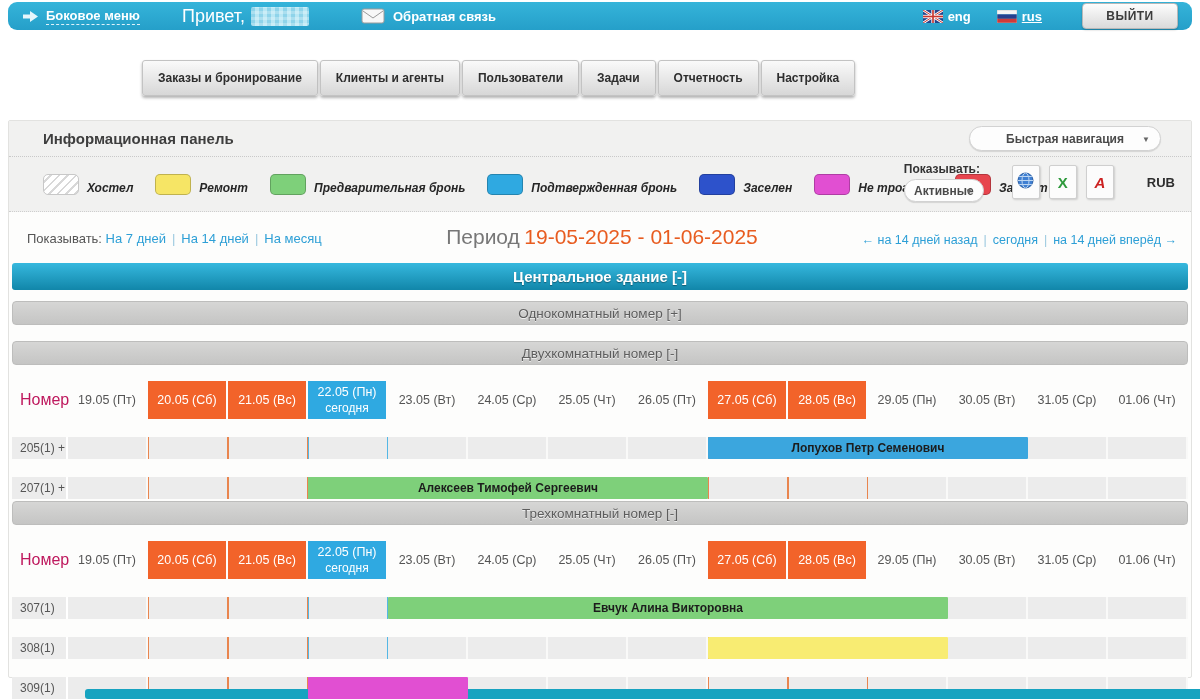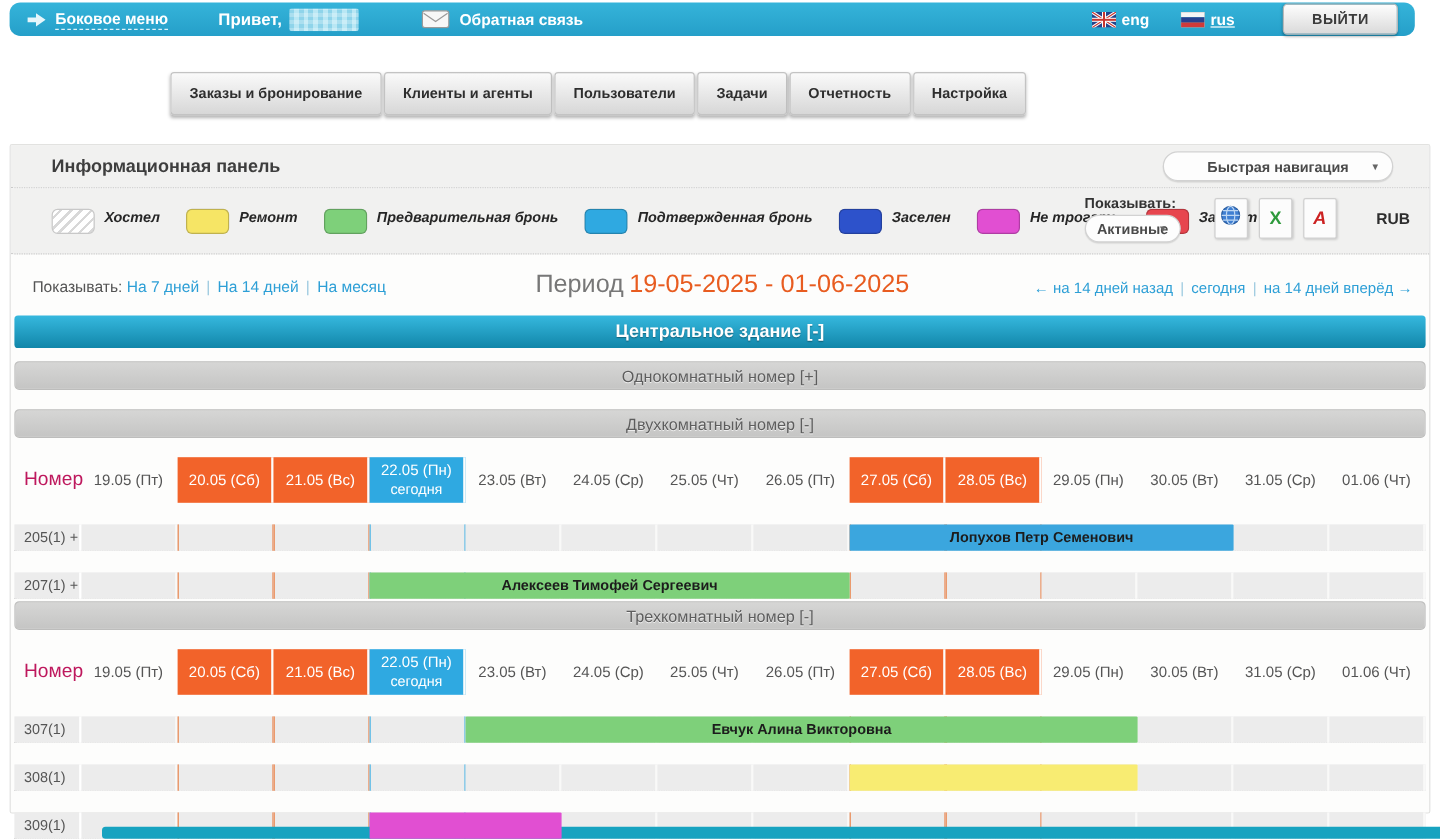--- a/index.html
+++ b/index.html
@@ -1,26 +1,26 @@
 <!DOCTYPE html>
 <html><head>
 <meta charset="utf-8">
 <style>
   * { box-sizing: border-box; margin: 0; padding: 0; }
   html,body { width:1200px; height:700px; }
   body { font-family:"Liberation Sans", sans-serif; background:#ffffff; overflow:hidden; position:relative; }
 
   
-  .topbar { position:absolute; top:2px; left:8px; right:21px; height:28px;
+  .topbar { position:absolute; top:2px; left:8px; right:8px; height:28px;
     background:linear-gradient(#35b4da,#259fc9); border-radius:9px;
     display:flex; align-items:center; padding:0 14px; color:#fff; }
   .topbar a { color:#fff; font-weight:bold; font-size:13px; text-decoration:none; cursor:pointer; }
   .tb-arrow { margin-right:7px; display:flex; align-items:center; }
   .tb-sidemenu { border-bottom:1px dashed #dff3fa; padding-bottom:1px; }
-  .tb-greet { font-weight:bold; font-size:14px; margin-left:42px; }
+  .tb-greet { font-weight:normal; font-size:18px; margin-left:42px; }
   .tb-name { width:58px; height:19px; margin-left:6px; border-radius:2px;
     background:
       repeating-linear-gradient(0deg, rgba(255,255,255,.25) 0 3px, rgba(255,255,255,0) 3px 6px),
       repeating-linear-gradient(90deg, #8fd4ea 0 4px, #b9e7f4 4px 8px); }
   .tb-env { margin-left:52px; margin-right:8px; display:flex; align-items:center; }
   .tb-feedback { text-decoration:underline; }
   .tb-spacer { flex:1; }
   .flag { display:inline-block; margin-right:5px; line-height:0; }
   .tb-lang { font-size:12px; margin-right:26px; }
   .tb-lang.underl { text-decoration:underline; }
@@ -45,21 +45,21 @@
   .select-pill { position:relative; background:#fdfdfd; border:1px solid #d2d2d2; border-radius:13px;
     box-shadow:0 1px 1px rgba(0,0,0,.12); display:flex; align-items:center; justify-content:center;
     font-size:12px; font-weight:bold; color:#4a4a4a; cursor:pointer; }
   .quicknav { width:192px; height:25px; margin-right:16px; }
   .select-pill .chev { position:absolute; right:10px; top:50%; transform:translateY(-50%);
     font-size:8px; color:#666; }
 
   
   .legend-row { position:relative; height:55px; background:#f1f1f0; border-bottom:1px dotted #cecece;
     display:flex; align-items:center; padding-left:34px; }
-  .lg-item { display:flex; align-items:flex-start; margin-right:22px; }
+  .lg-item { display:flex; align-items:flex-end; margin-right:22px; }
   .chip { width:36px; height:21px; border-radius:5px; border:1px solid rgba(0,0,0,.22); margin-right:8px; }
   .chip.hatch { background:repeating-linear-gradient(135deg,#ffffff 0 4px,#d8d8d8 4px 6px); border-color:#c8c8c8; }
   .lg-label { font-size:12px; font-style:italic; font-weight:bold; color:#262626; white-space:nowrap; }
 
   .view-controls { position:absolute; right:16px; top:5px; display:flex; align-items:center; }
   .show-block { display:flex; flex-direction:column; margin-right:28px; }
   .show-label { font-size:12px; font-weight:bold; color:#333; margin-bottom:3px; }
   .show-select { width:80px; height:23px; }
   .doc-icon { width:28px; height:34px; background:#fcfcfc; border:1px solid #cfcfcf; border-radius:2px;
     margin-right:9px; display:flex; align-items:center; justify-content:center; cursor:pointer;

